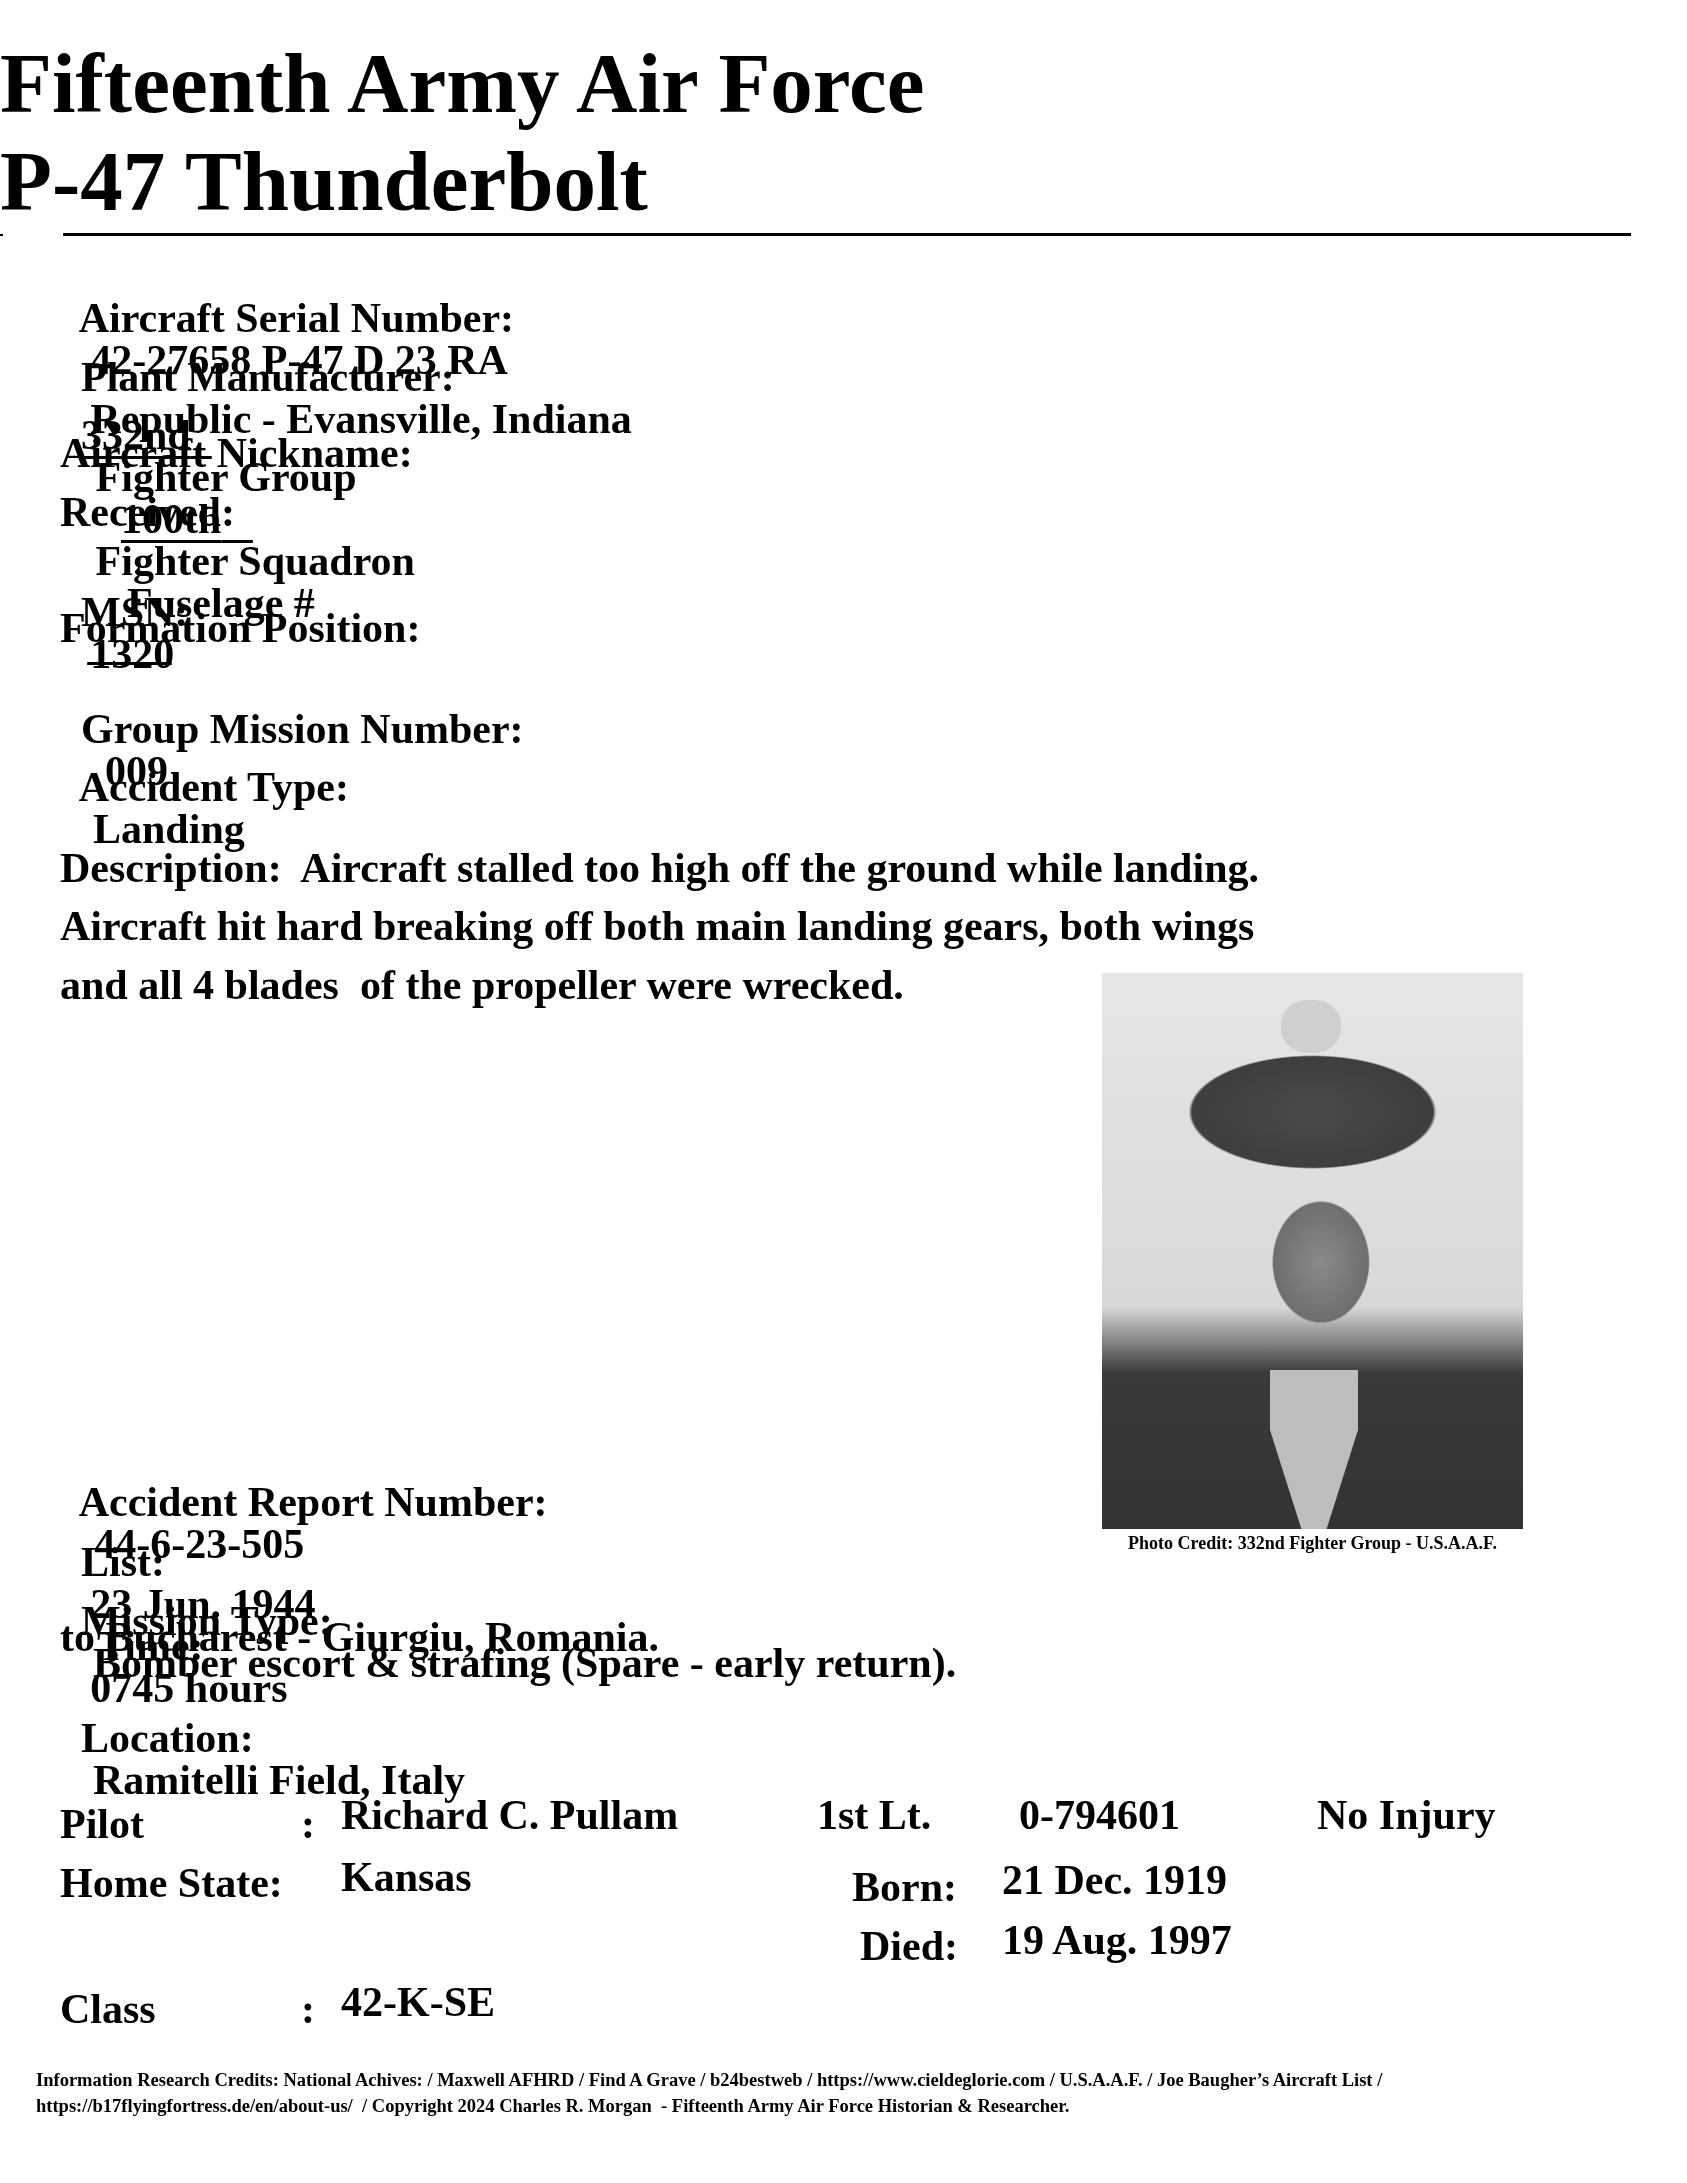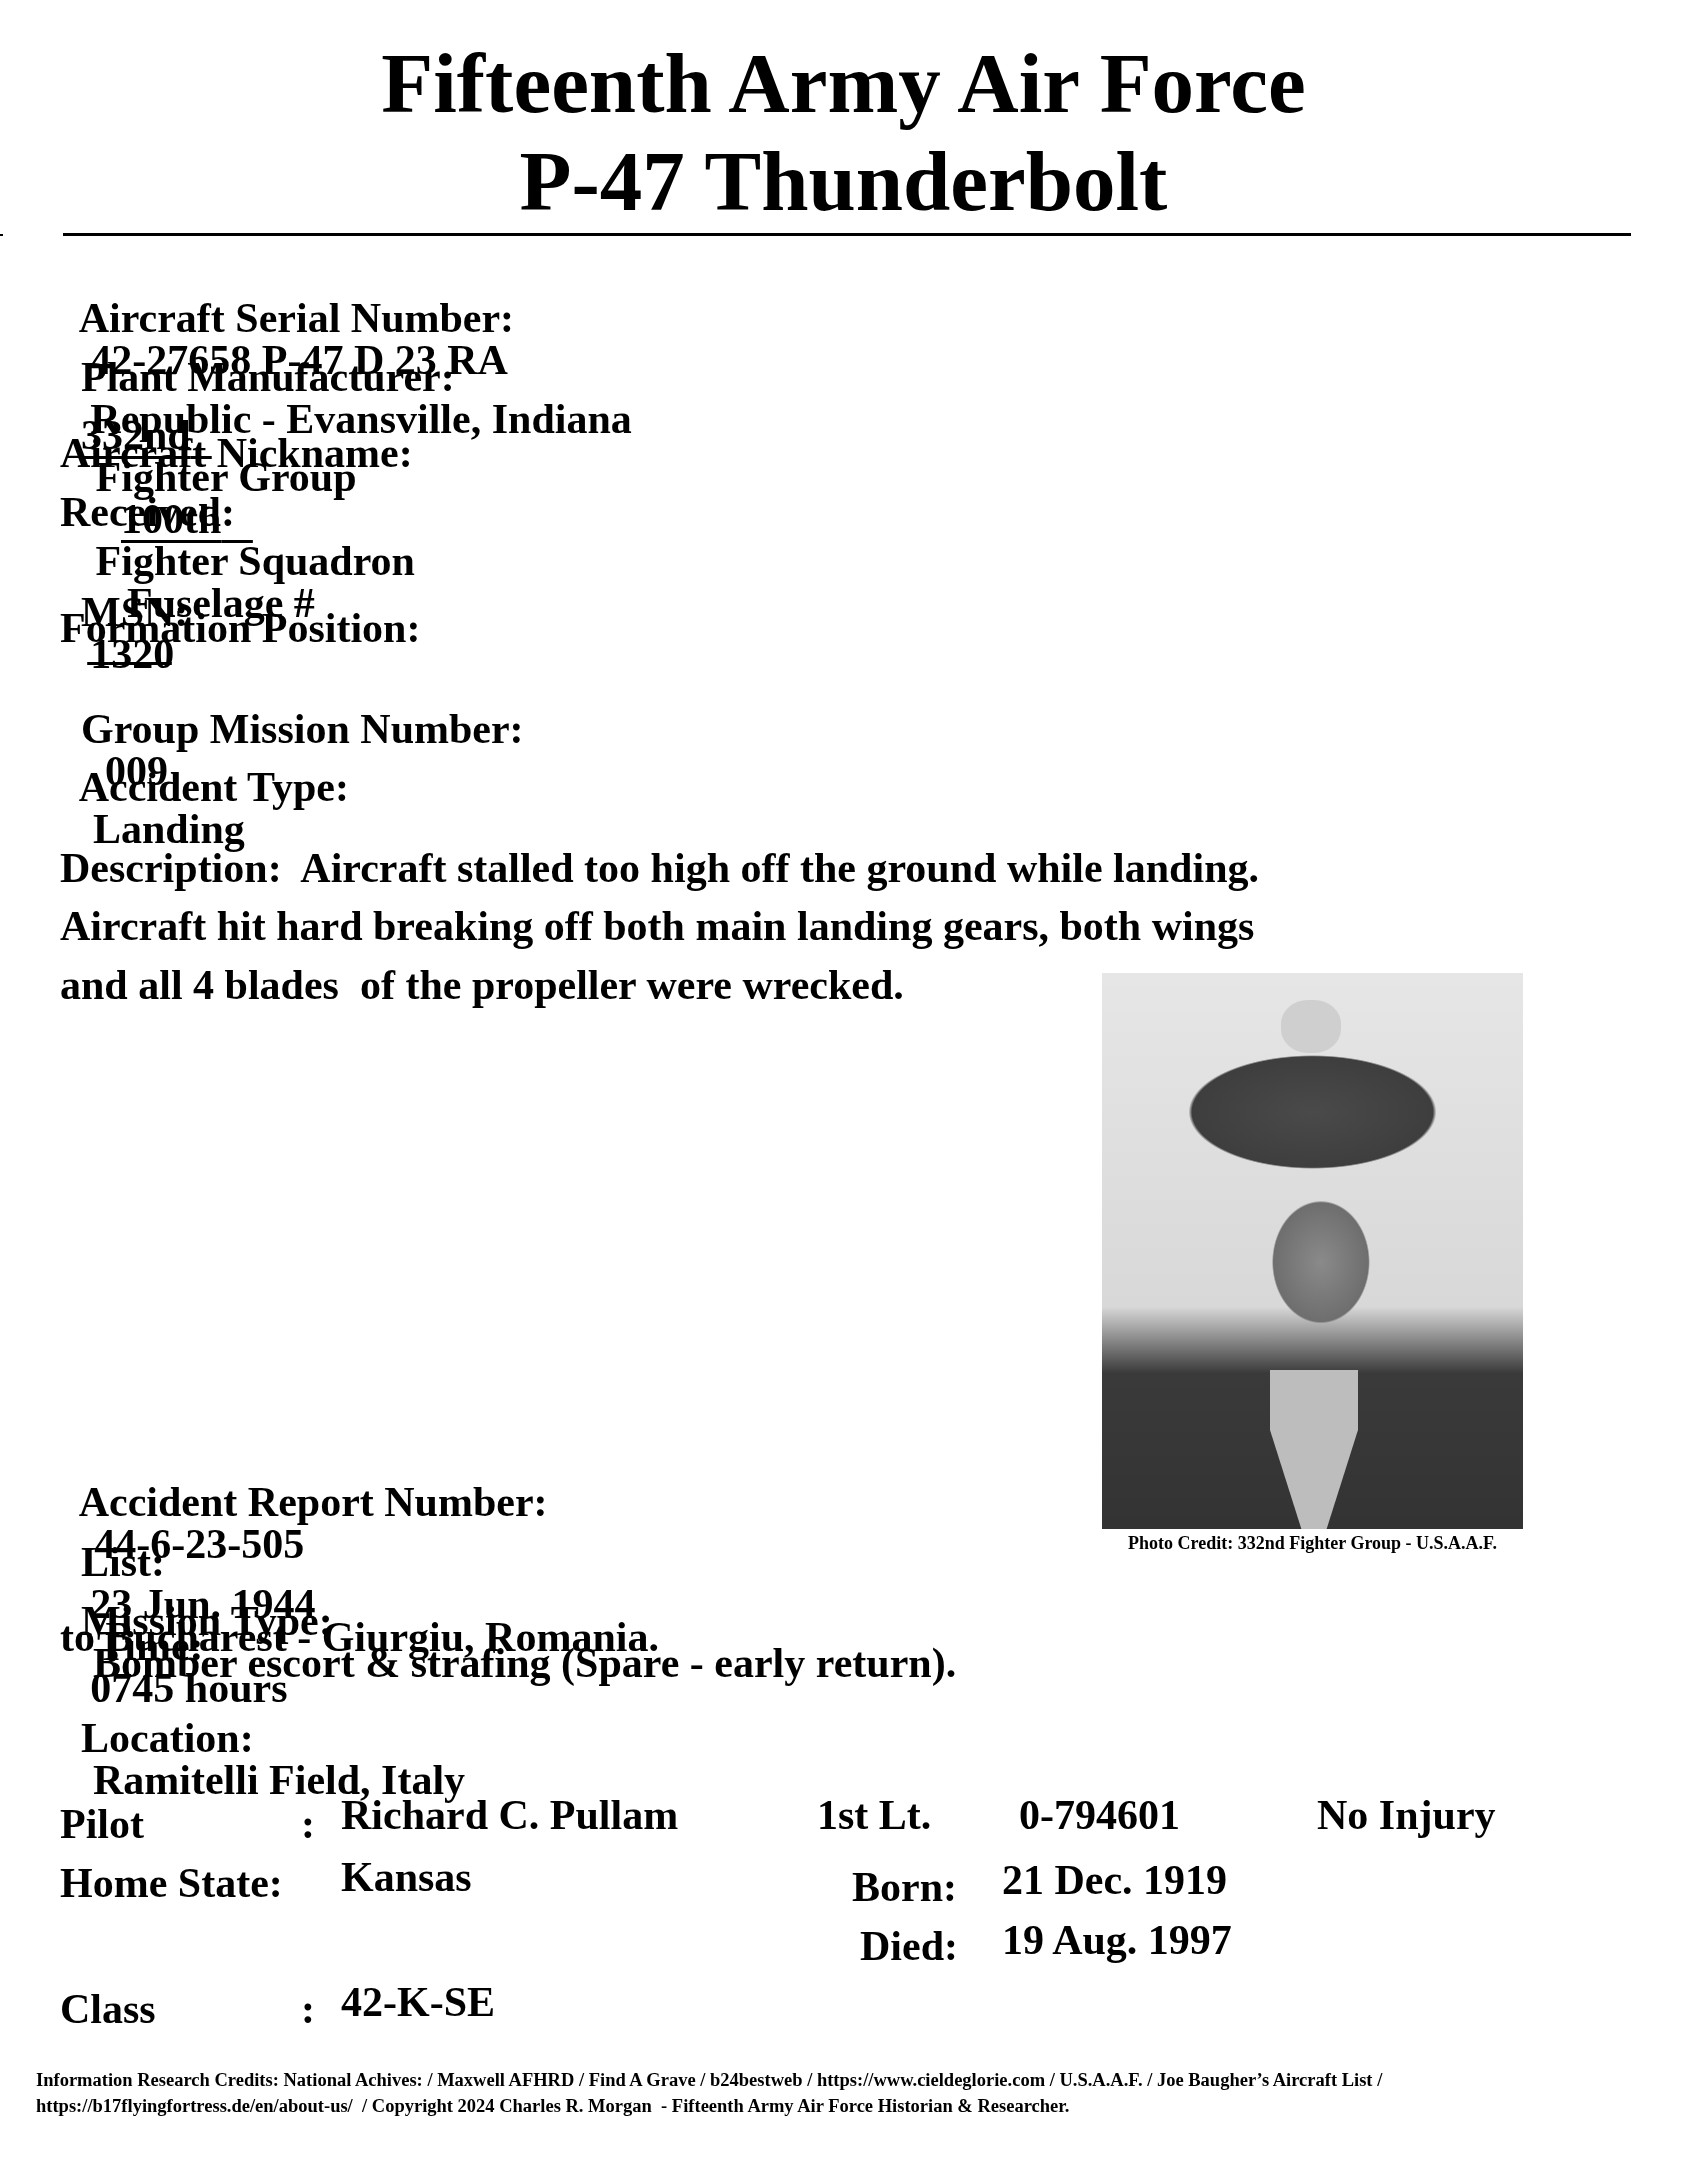--- a/index.html
+++ b/index.html
@@ -12,21 +12,21 @@
       height: 2183px;
       position: relative;
       overflow: hidden;
       font-family: "Liberation Serif", "DejaVu Serif", serif;
       font-weight: bold;
       color: #000000;
     }
     .abs { position: absolute; white-space: pre; }
 
     .title {
-      left: 0; width: 1687px; text-align: center;
+      left: 0; width: 1687px; text-align: left;
       font-size: 85px; line-height: 1;
     }
     #title-1 { top: 41px; }
     #title-2 { top: 139px; }
 
     #divider {
       position: absolute; left: 63px; top: 233px;
       width: 1568px; height: 3.3px; background: #000;
     }
     #edge-tick {

